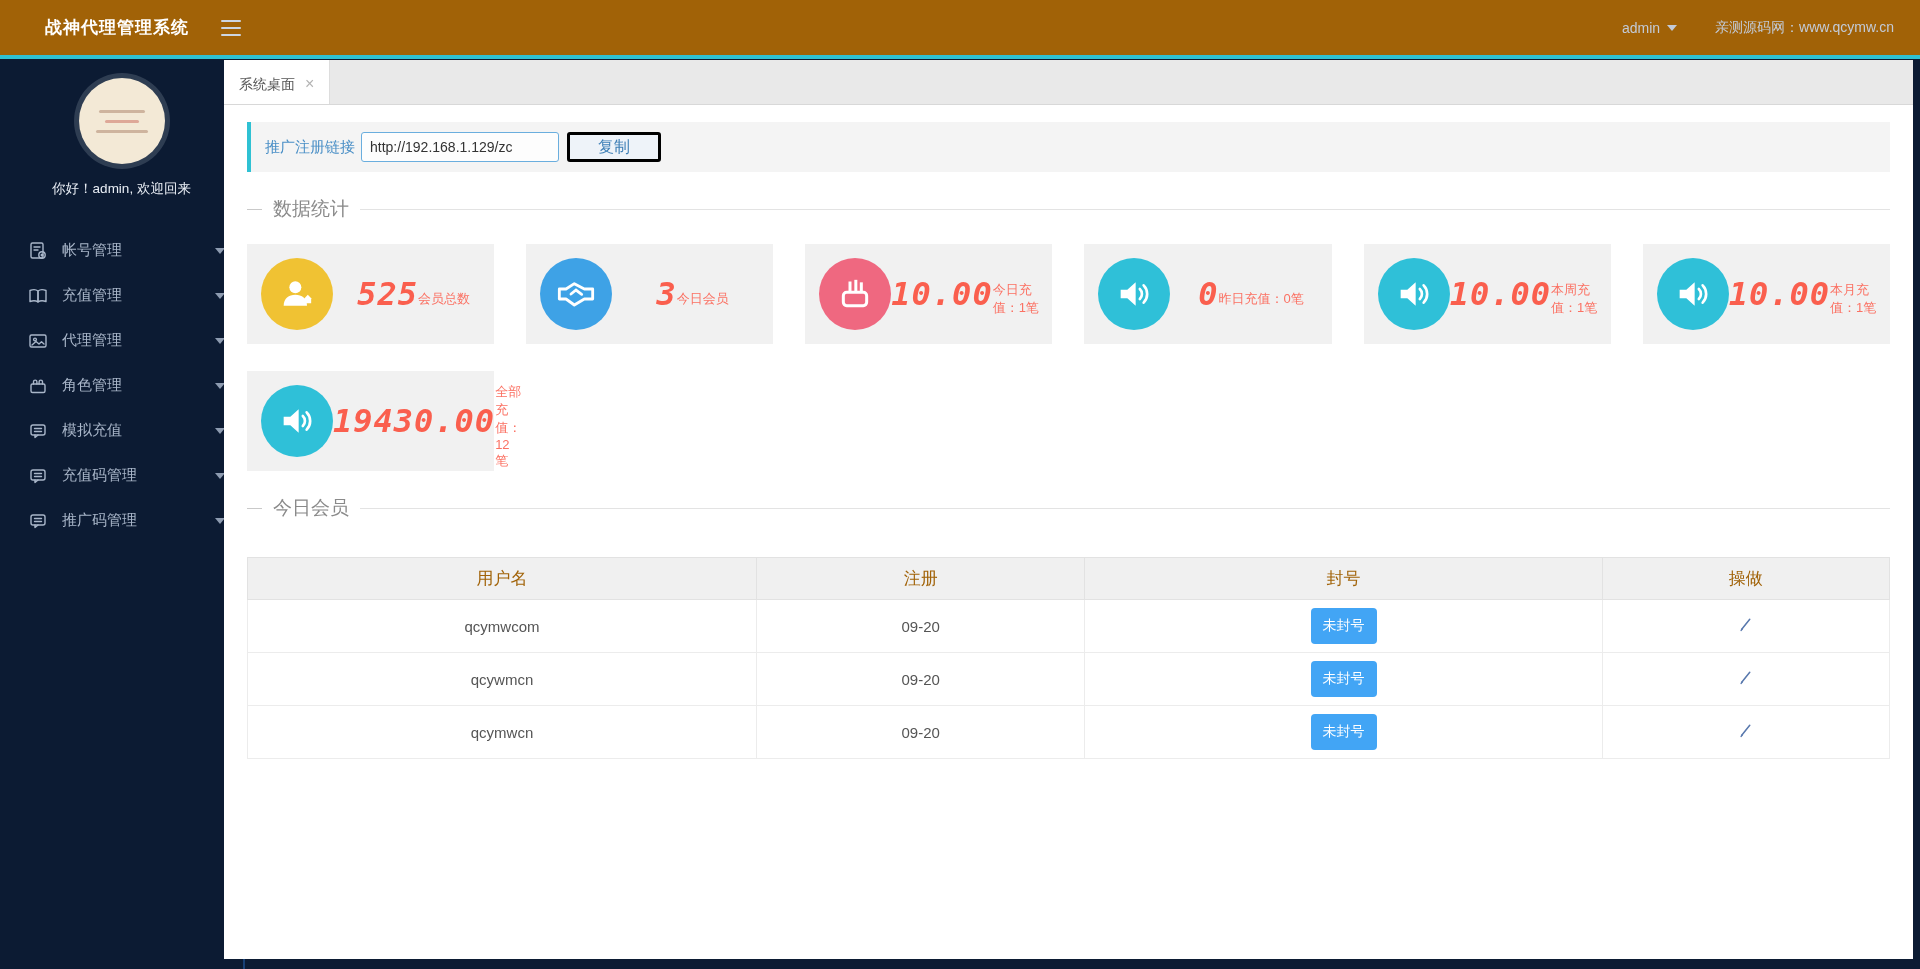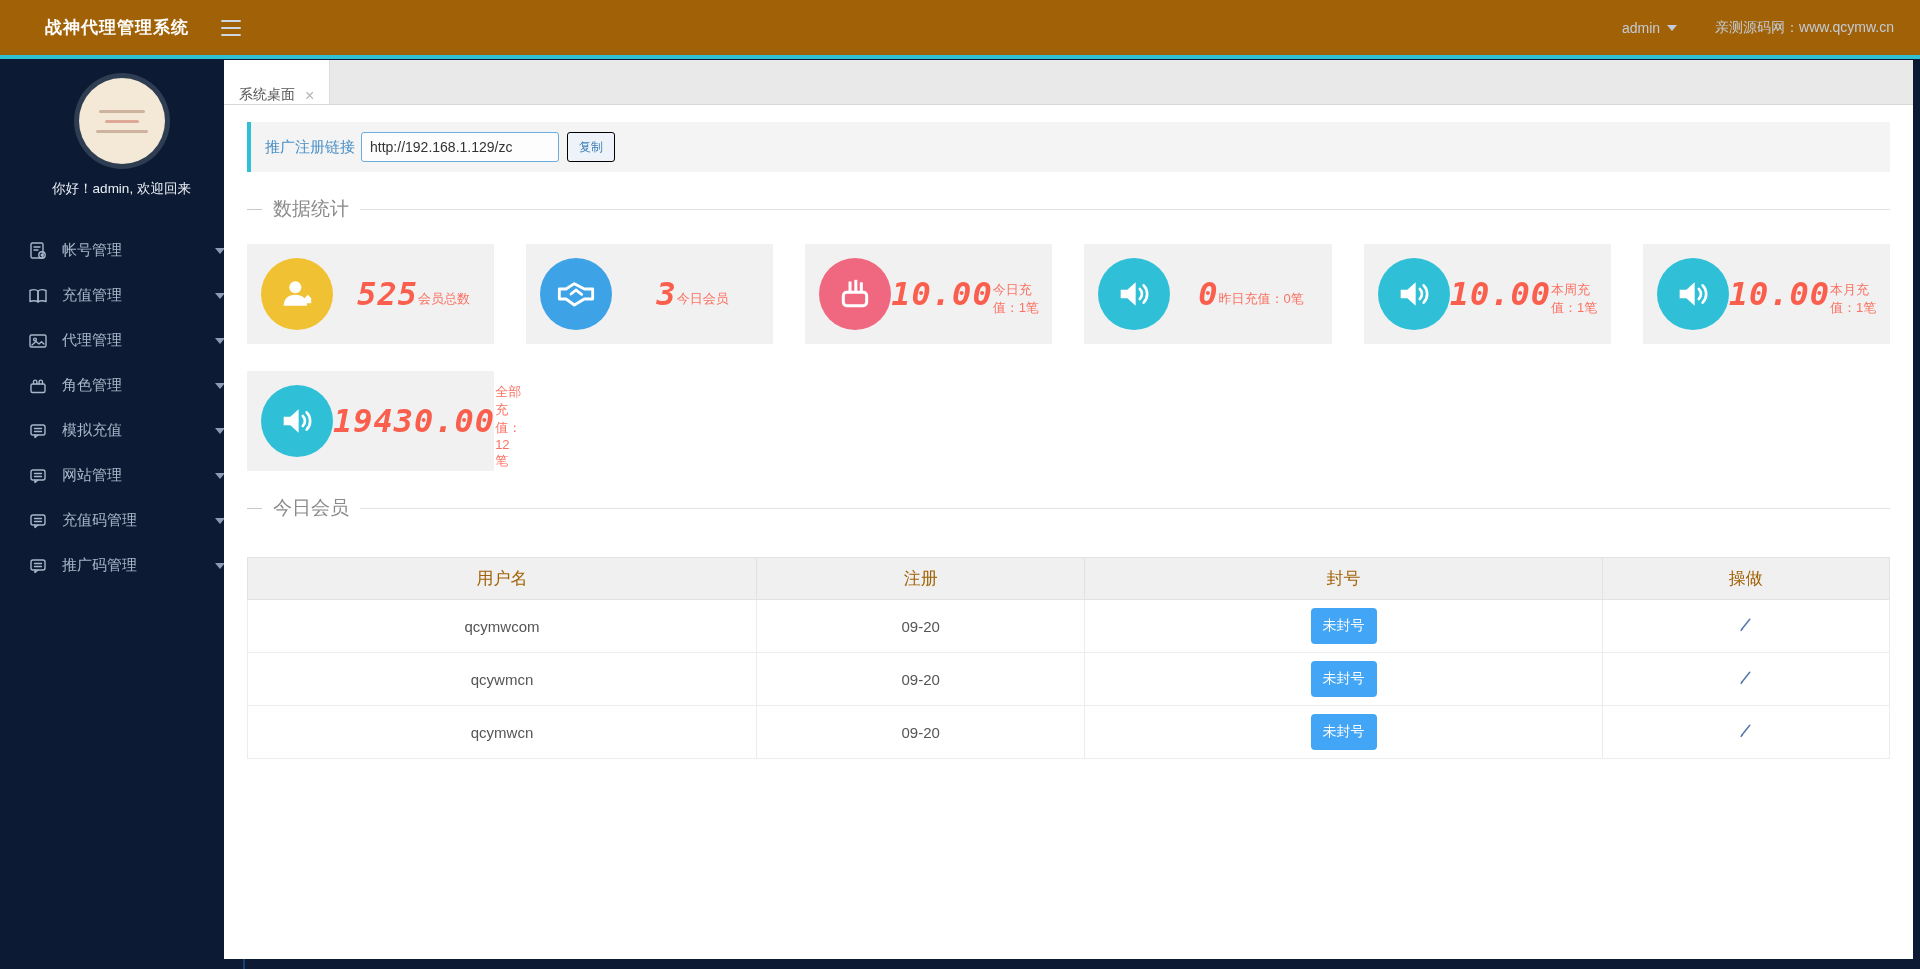--- a/index.html
+++ b/index.html
@@ -53,22 +53,22 @@
   
   .main {
     position:absolute; top:60px; left:224px; right:7px; bottom:10px;
     background:#ffffff; overflow:hidden;
   }
   .tabbar {
     height:45px; background:#e9e9e9; border-bottom:1px solid #d8d8d8;
     display:flex; align-items:stretch;
   }
   .tab {
-    background:#ffffff; display:flex; align-items:flex-end; gap:10px;
-    padding:0 15px; font-size:14px; color:#555; cursor:pointer;
+    background:#ffffff; display:flex; align-items:flex-start; gap:10px;
+    padding:16px 15px; font-size:14px; color:#555; cursor:pointer;
     border-right:1px solid #ddd;
   }
   .tab-close { color:#b3b3b3; font-size:16px; line-height:1; cursor:pointer; }
   .content { padding:0 23px; }
 
   .alert {
     margin-top:17px; height:50px; background:#f4f4f4;
     border-left:4px solid #2fc1d3;
     display:flex; align-items:center; padding-left:14px;
     font-size:15px; color:#565656;
@@ -81,23 +81,23 @@
   }
   .welcome-lcd { font-size:17px; margin-left:10px; }
   .promo-label { color:#4a8fc6; }
   .promo-input {
     margin-left:6px; width:198px; height:30px;
     border:1px solid #6aaede; border-radius:3px; padding:0 8px;
     font-size:14px; color:#333; background:#fdfdfd; outline:none;
     font-family:"Liberation Sans",sans-serif;
   }
   .copy-btn {
-    margin-left:8px; height:30px; padding:0 11px;
-    border:1px solid #000000; border-radius:3px;
-    background:#eef3f9; color:#3e7fb6; font-size:12px; cursor:pointer;
+    margin-left:8px; height:30px; padding:0 28px;
+    border:3px solid #000000; border-radius:3px;
+    background:#eef3f9; color:#3e7fb6; font-size:16px; cursor:pointer;
     font-family:"Liberation Sans",sans-serif;
   }
 
   .sec-head { margin-top:24px; display:flex; align-items:center; }
   .sec-dash { width:15px; height:1px; background:#c9c9c9; }
   .sec-title { margin:0 11px; font-size:19px; color:#8a8a8a; }
   .sec-rule { flex:1; height:1px; background:#e3e3e3; }
 
   .cards { margin-top:22px; display:flex; flex-wrap:wrap; gap:27px 32px; }
   .card {
@@ -213,32 +213,20 @@
             <rect x="3" y="4" width="14" height="10" rx="2"></rect>
             <line x1="6.5" y1="7.5" x2="13.5" y2="7.5"></line>
             <line x1="6.5" y1="10.5" x2="13.5" y2="10.5"></line>
             <path d="M7 14 V16.5 L10 14"></path>
           </svg>
       </span>
       <span class="mi-label">模拟充值</span>
       <span class="mi-caret"></span>
     </div>
 
-    <div class="menu-item">
-      <span class="mi-icon">
-        <svg viewBox="0 0 20 20">
-            <rect x="3" y="4" width="14" height="10" rx="2"></rect>
-            <line x1="6.5" y1="7.5" x2="13.5" y2="7.5"></line>
-            <line x1="6.5" y1="10.5" x2="13.5" y2="10.5"></line>
-            <path d="M7 14 V16.5 L10 14"></path>
-          </svg>
-      </span>
-      <span class="mi-label">网站管理</span>
-      <span class="mi-caret"></span>
-    </div>
 
     <div class="menu-item">
       <span class="mi-icon">
         <svg viewBox="0 0 20 20">
             <rect x="3" y="4" width="14" height="10" rx="2"></rect>
             <line x1="6.5" y1="7.5" x2="13.5" y2="7.5"></line>
             <line x1="6.5" y1="10.5" x2="13.5" y2="10.5"></line>
             <path d="M7 14 V16.5 L10 14"></path>
           </svg>
       </span>

